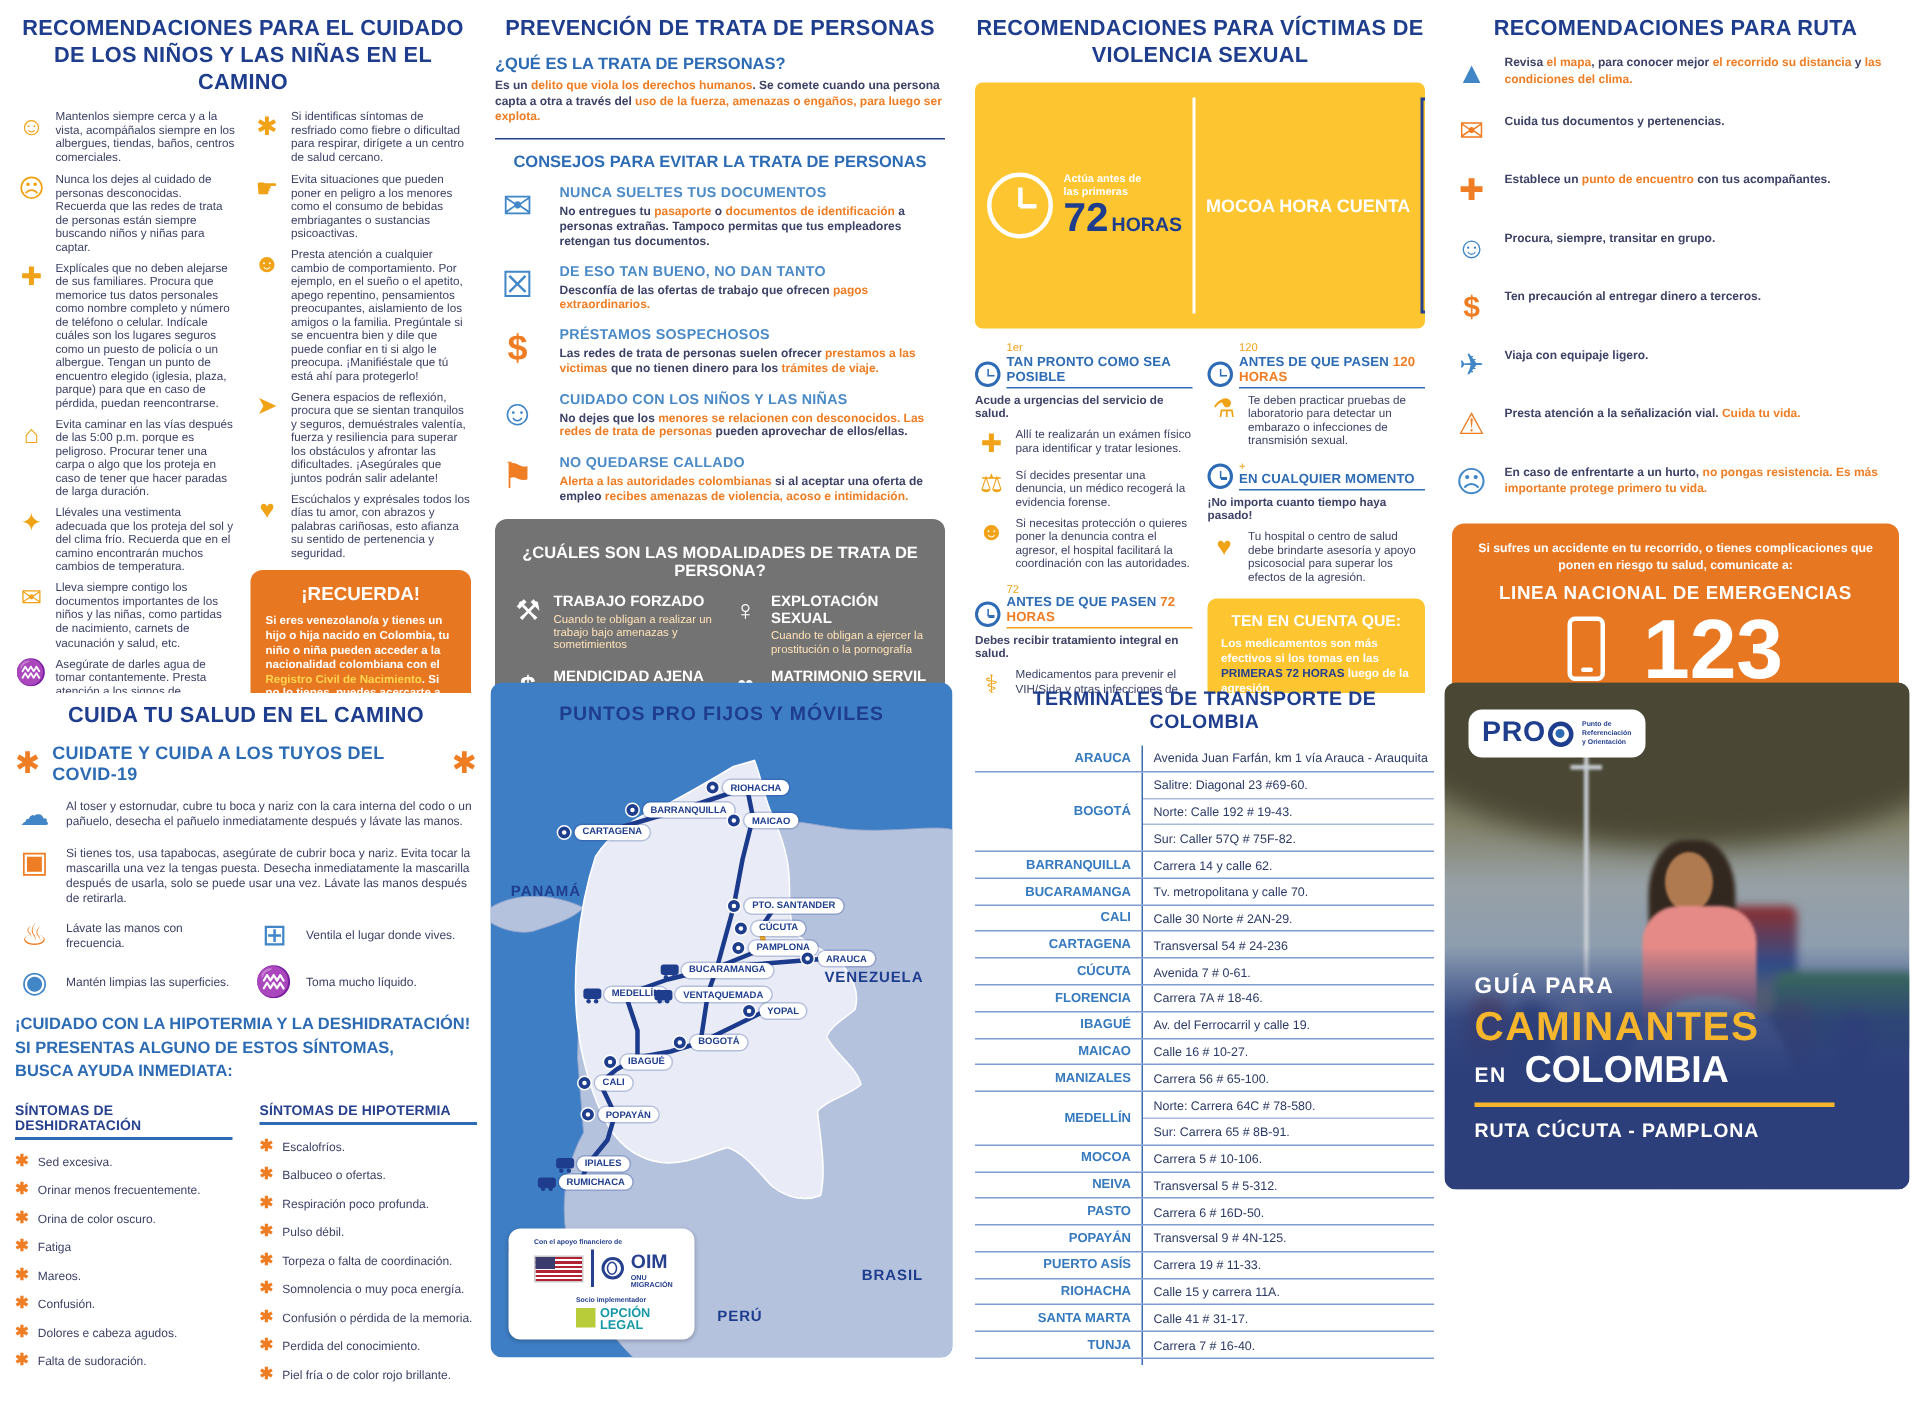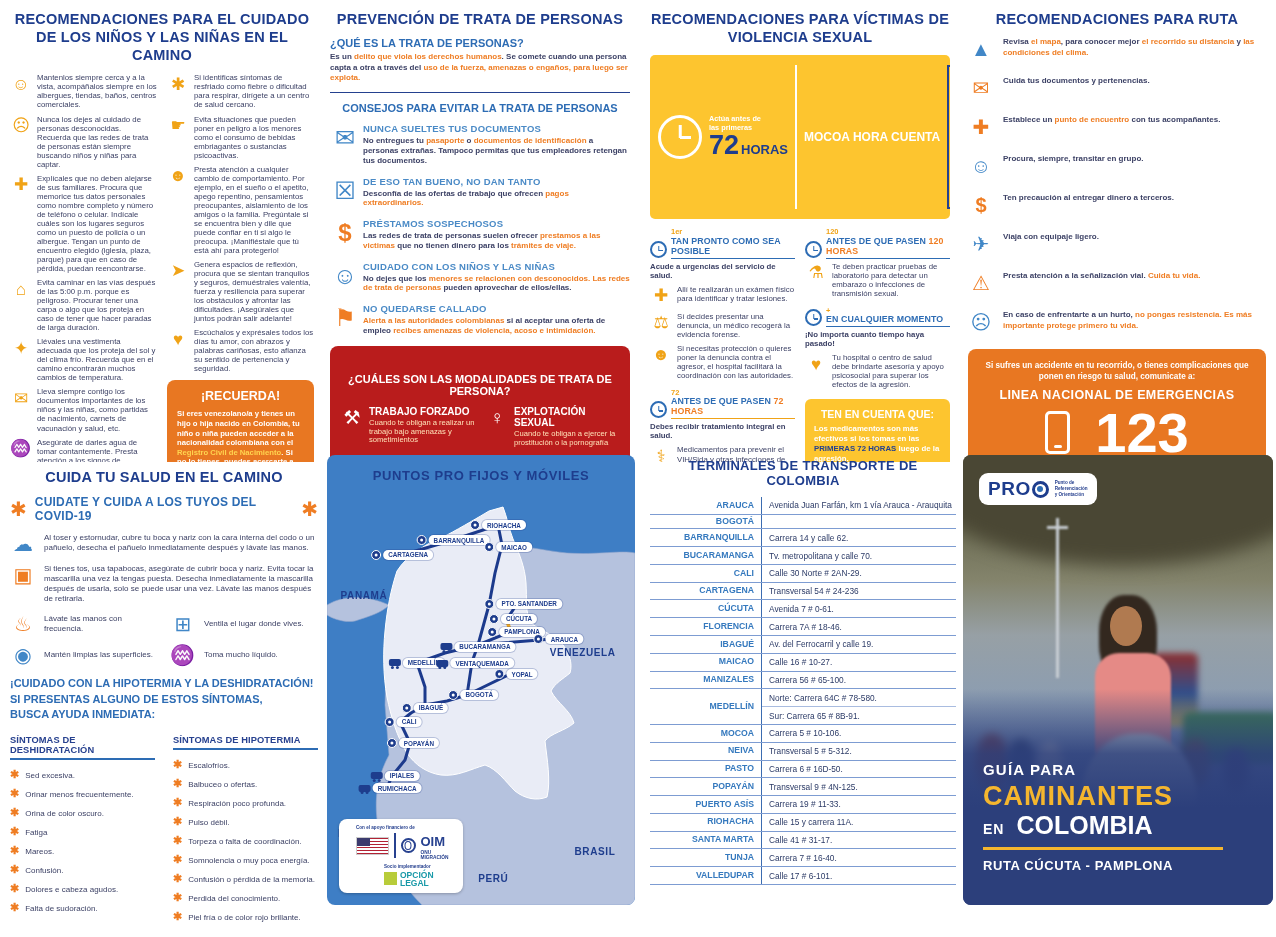--- a/index.html
+++ b/index.html
@@ -6,21 +6,21 @@
 html,body{background:#fff}
 body{font-family:"Liberation Sans",sans-serif;width:1276px;height:937px;position:relative;overflow:hidden;color:#3d4266}
 .panel{position:absolute;overflow:hidden}
 #p1{left:10px;top:10px;width:304px;height:452px}
 #p2{left:330px;top:10px;width:300px;height:452px}
 #p3{left:650px;top:10px;width:300px;height:452px}
 #p4{left:968px;top:10px;width:298px;height:452px}
 #p5{left:10px;top:468px;width:308px;height:462px}
 #p6{left:327px;top:455px;width:308px;height:450px}
 #p7{left:650px;top:458px;width:306px;height:452px}
-#p8{left:963px;top:455px;width:310px;height:450px}
+#p8{left:963px;top:455px;width:310px;height:338px}
 .ptitle{font-size:14.5px;font-weight:bold;color:#1e3d8d;text-align:center;line-height:1.25;margin-bottom:9px;letter-spacing:.2px}
 .hl{color:#ef7d23;font-weight:bold}
 .h2{color:#24418f;font-weight:bold}
 
 .ic{flex:none;width:22px;height:22px;display:flex;align-items:center;justify-content:center;font-size:17px;line-height:1}
 .ic[data-c="gold"]{color:#f0a317}
 .ic[data-c="blue"]{color:#4187c7}
 .ic[data-c="orange"]{color:#ef7d23}
 .ic[data-c="white"]{color:#fff}
 [data-icon="hands-child"]::before{content:"☺"}
@@ -62,25 +62,25 @@
 .itext{font-size:7.8px;line-height:1.16;color:#3d4266}
 .recuerda{background:#e87722;border-radius:8px;padding:9px 10px;margin-top:7px;color:#fff}
 .recuerda h3{text-align:center;font-size:12.5px;margin-bottom:6px}
 .recuerda p{font-size:7.7px;line-height:1.25;margin-bottom:6px;font-weight:bold}
 .recuerda .hl{color:#ffd44f}
 
 .whathead{font-size:11px;color:#2d6cb4;font-weight:bold;margin:2px 0 3px}
 .whattext{font-size:8px;line-height:1.3;font-weight:bold}
 .divider{border-top:1.5px solid #24418f;margin:9px 0}
 .conshead{text-align:center;font-size:11px;color:#2d6cb4;font-weight:bold;margin-bottom:9px}
-.consejo{display:flex;gap:3px;margin-bottom:10px}
+.consejo{display:flex;gap:13px;margin-bottom:10px}
 .consejo .ic{width:30px;height:30px;font-size:24px}
 .consejo h4{font-size:9.5px;color:#4a8ac6;font-weight:bold;margin-bottom:2px;letter-spacing:.2px}
 .consejo p{font-size:8px;line-height:1.22;font-weight:bold}
-.modalbox{background:#b91c1c;border-radius:8px;padding:27px 10px;margin-top:2px;color:#fff}
+.modalbox{background:#737373;border-radius:8px;padding:17px 10px;margin-top:2px;color:#fff}
 .modalbox h3{text-align:center;font-size:11px;margin-bottom:9px}
 .mgrid{display:grid;grid-template-columns:1fr 1fr;gap:9px 10px}
 .mod{display:flex;gap:5px}
 .mod .ic{color:#fff;font-size:19px;width:24px;height:24px}
 .mod h4{font-size:10px;margin-bottom:2px}
 .mod p{font-size:7.6px;line-height:1.18;color:#ffe2b8}
 
 .yband{background:#fdc52f;border-radius:5px;display:flex;align-items:center;gap:7px;padding:10px 8px;margin-bottom:9px}
 .bclock{flex:none;width:44px;height:44px;border:3px solid #fff;border-radius:50%;position:relative}
 .bclock::before{content:"";position:absolute;left:50%;top:7px;width:2.5px;height:13px;background:#fff;transform:translateX(-50%)}
@@ -94,21 +94,21 @@
 .cada{color:#fff;font-weight:bold;font-size:12px;line-height:1.05;flex:none}
 .vsbox{border:2px solid #24418f;padding:5px 6px;font-size:7.7px;line-height:1.3;color:#fff;font-weight:bold;flex:1}
 .t2cols{display:flex;gap:10px}
 .tcol{flex:1;min-width:0}
 .tsec{margin-bottom:9px}
 .tsec-h{display:flex;align-items:flex-end;gap:4px;margin-bottom:3px}
 .sclock{flex:none;width:17px;height:17px;border:2px solid #2d6cb4;border-radius:50%;position:relative;margin-bottom:1px}
 .sclock::before{content:"";position:absolute;left:50%;top:3px;width:1.5px;height:5px;background:#2d6cb4;transform:translateX(-50%)}
 .sclock::after{content:"";position:absolute;left:50%;top:7px;width:4px;height:1.5px;background:#2d6cb4}
 .shead{flex:1;min-width:0}
-.sbadge{display:block;color:#f0a317;font-size:7.5px;font-weight:bold;line-height:1}
+.sbadge{display:block;color:#f0a317;font-size:7.5px;font-weight:normal;line-height:1}
 .tsec h4{font-size:8.8px;color:#2d6cb4;border-bottom:1.5px solid #2d6cb4;padding-bottom:2px;font-weight:bold;letter-spacing:.1px}
 .tsec.u-org h4{border-color:#f0a317}
 .lead{font-size:7.8px;margin-bottom:5px;font-weight:bold}
 .tenbox{background:#fdc52f;border-radius:6px;padding:9px 9px;color:#fff}
 .tenbox h4{text-align:center;font-size:10.5px;margin-bottom:4px}
 .tenbox .tp{font-size:7.8px;font-weight:bold;line-height:1.3}
 
 .ritem{display:flex;gap:9px;align-items:flex-start;margin-bottom:15px}
 .ritem .ic{width:26px;height:24px;font-size:20px}
 .ritem .itext{font-size:8px;font-weight:bold;line-height:1.3}
@@ -767,20 +767,26 @@
 
   <div class="tgroup">
         <div class="tcity">ARAUCA</div>
         <div class="taddr">
 
         <div class="aline">Avenida Juan Farfán, km 1 vía Arauca - Arauquita</div>
         </div>
       </div>
       <div class="tgroup">
         <div class="tcity">BOGOTÁ</div>
+        <div class="taddr">
+
+        <div class="aline">Salitre: Diagonal 23 #69-60.</div>
+          <div class="aline">Norte: Calle 192 # 19-43.</div>
+          <div class="aline">Sur: Caller 57Q # 75F-82.</div>
+        </div>
       </div>
       <div class="tgroup">
         <div class="tcity">BARRANQUILLA</div>
         <div class="taddr">
 
         <div class="aline">Carrera 14 y calle 62.</div>
         </div>
       </div>
       <div class="tgroup">
         <div class="tcity">BUCARAMANGA</div>

